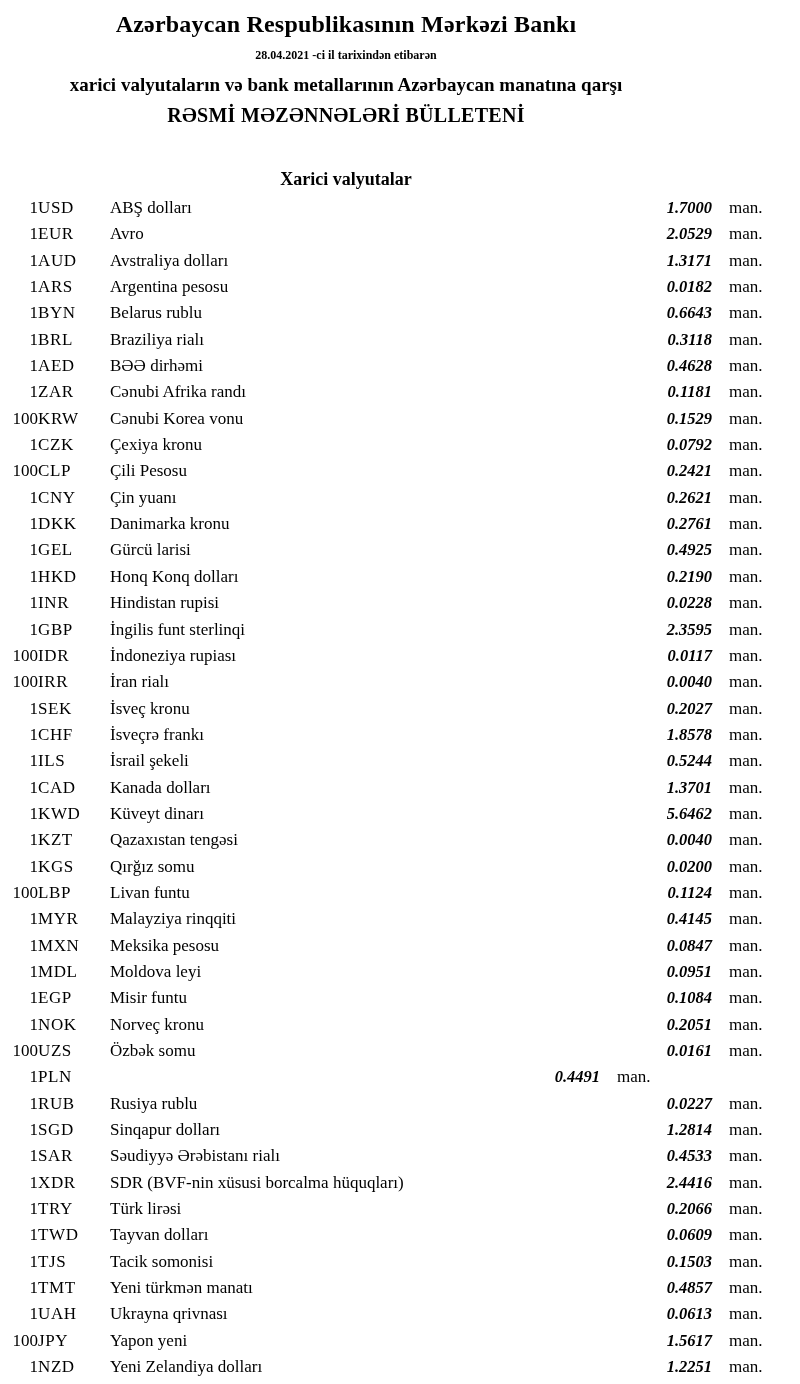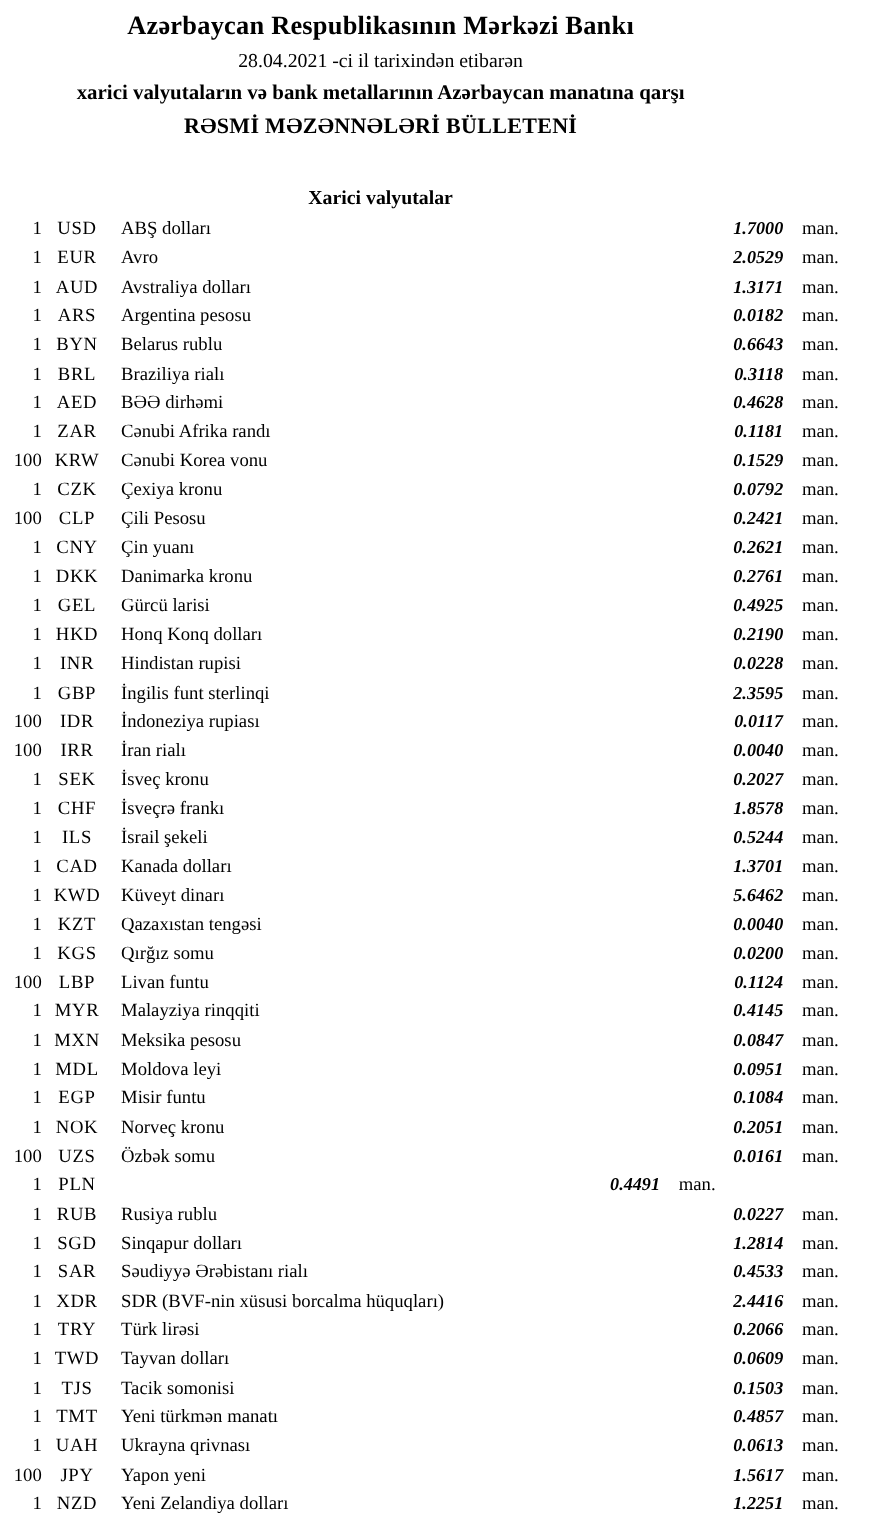--- a/index.html
+++ b/index.html
@@ -15,22 +15,22 @@
 
   header { padding-left: 36px; text-align: center; }
   .title {
     padding-top: 8px;
     font-size: 24px;
     font-weight: bold;
     line-height: 32px;
     letter-spacing: 0.2px;
   }
   .date-line {
-    font-size: 18px;
-    font-weight: normal;
+    font-size: 12px;
+    font-weight: bold;
     line-height: 30px;
   }
   .subtitle {
     font-size: 19px;
     font-weight: bold;
     line-height: 30px;
   }
   .bulletin-title {
     font-size: 20px;
     font-weight: bold;
@@ -50,21 +50,21 @@
   .rates-table { margin-top: 5px; }
   .row {
     display: grid;
     grid-template-columns: 38px 64px 498px 112px 88px;
     height: 26.35px;
     font-size: 17px;
     line-height: 26.35px;
     white-space: nowrap;
   }
   .row .qty  { text-align: right; }
-  .row .code { text-align: center; letter-spacing: 0.6px; }
+  .row .code { letter-spacing: 0.6px; }
   .row .name { padding-left: 8px; }
   .row .rate { text-align: right; font-weight: bold; font-style: italic; font-size: 16.5px; }
   .row .unit { padding-left: 17px; }
 </style>
 </head>
 <body>
 
 <div class="page">
   <header>
     <div class="title">Azərbaycan Respublikasının Mərkəzi Bankı</div>

